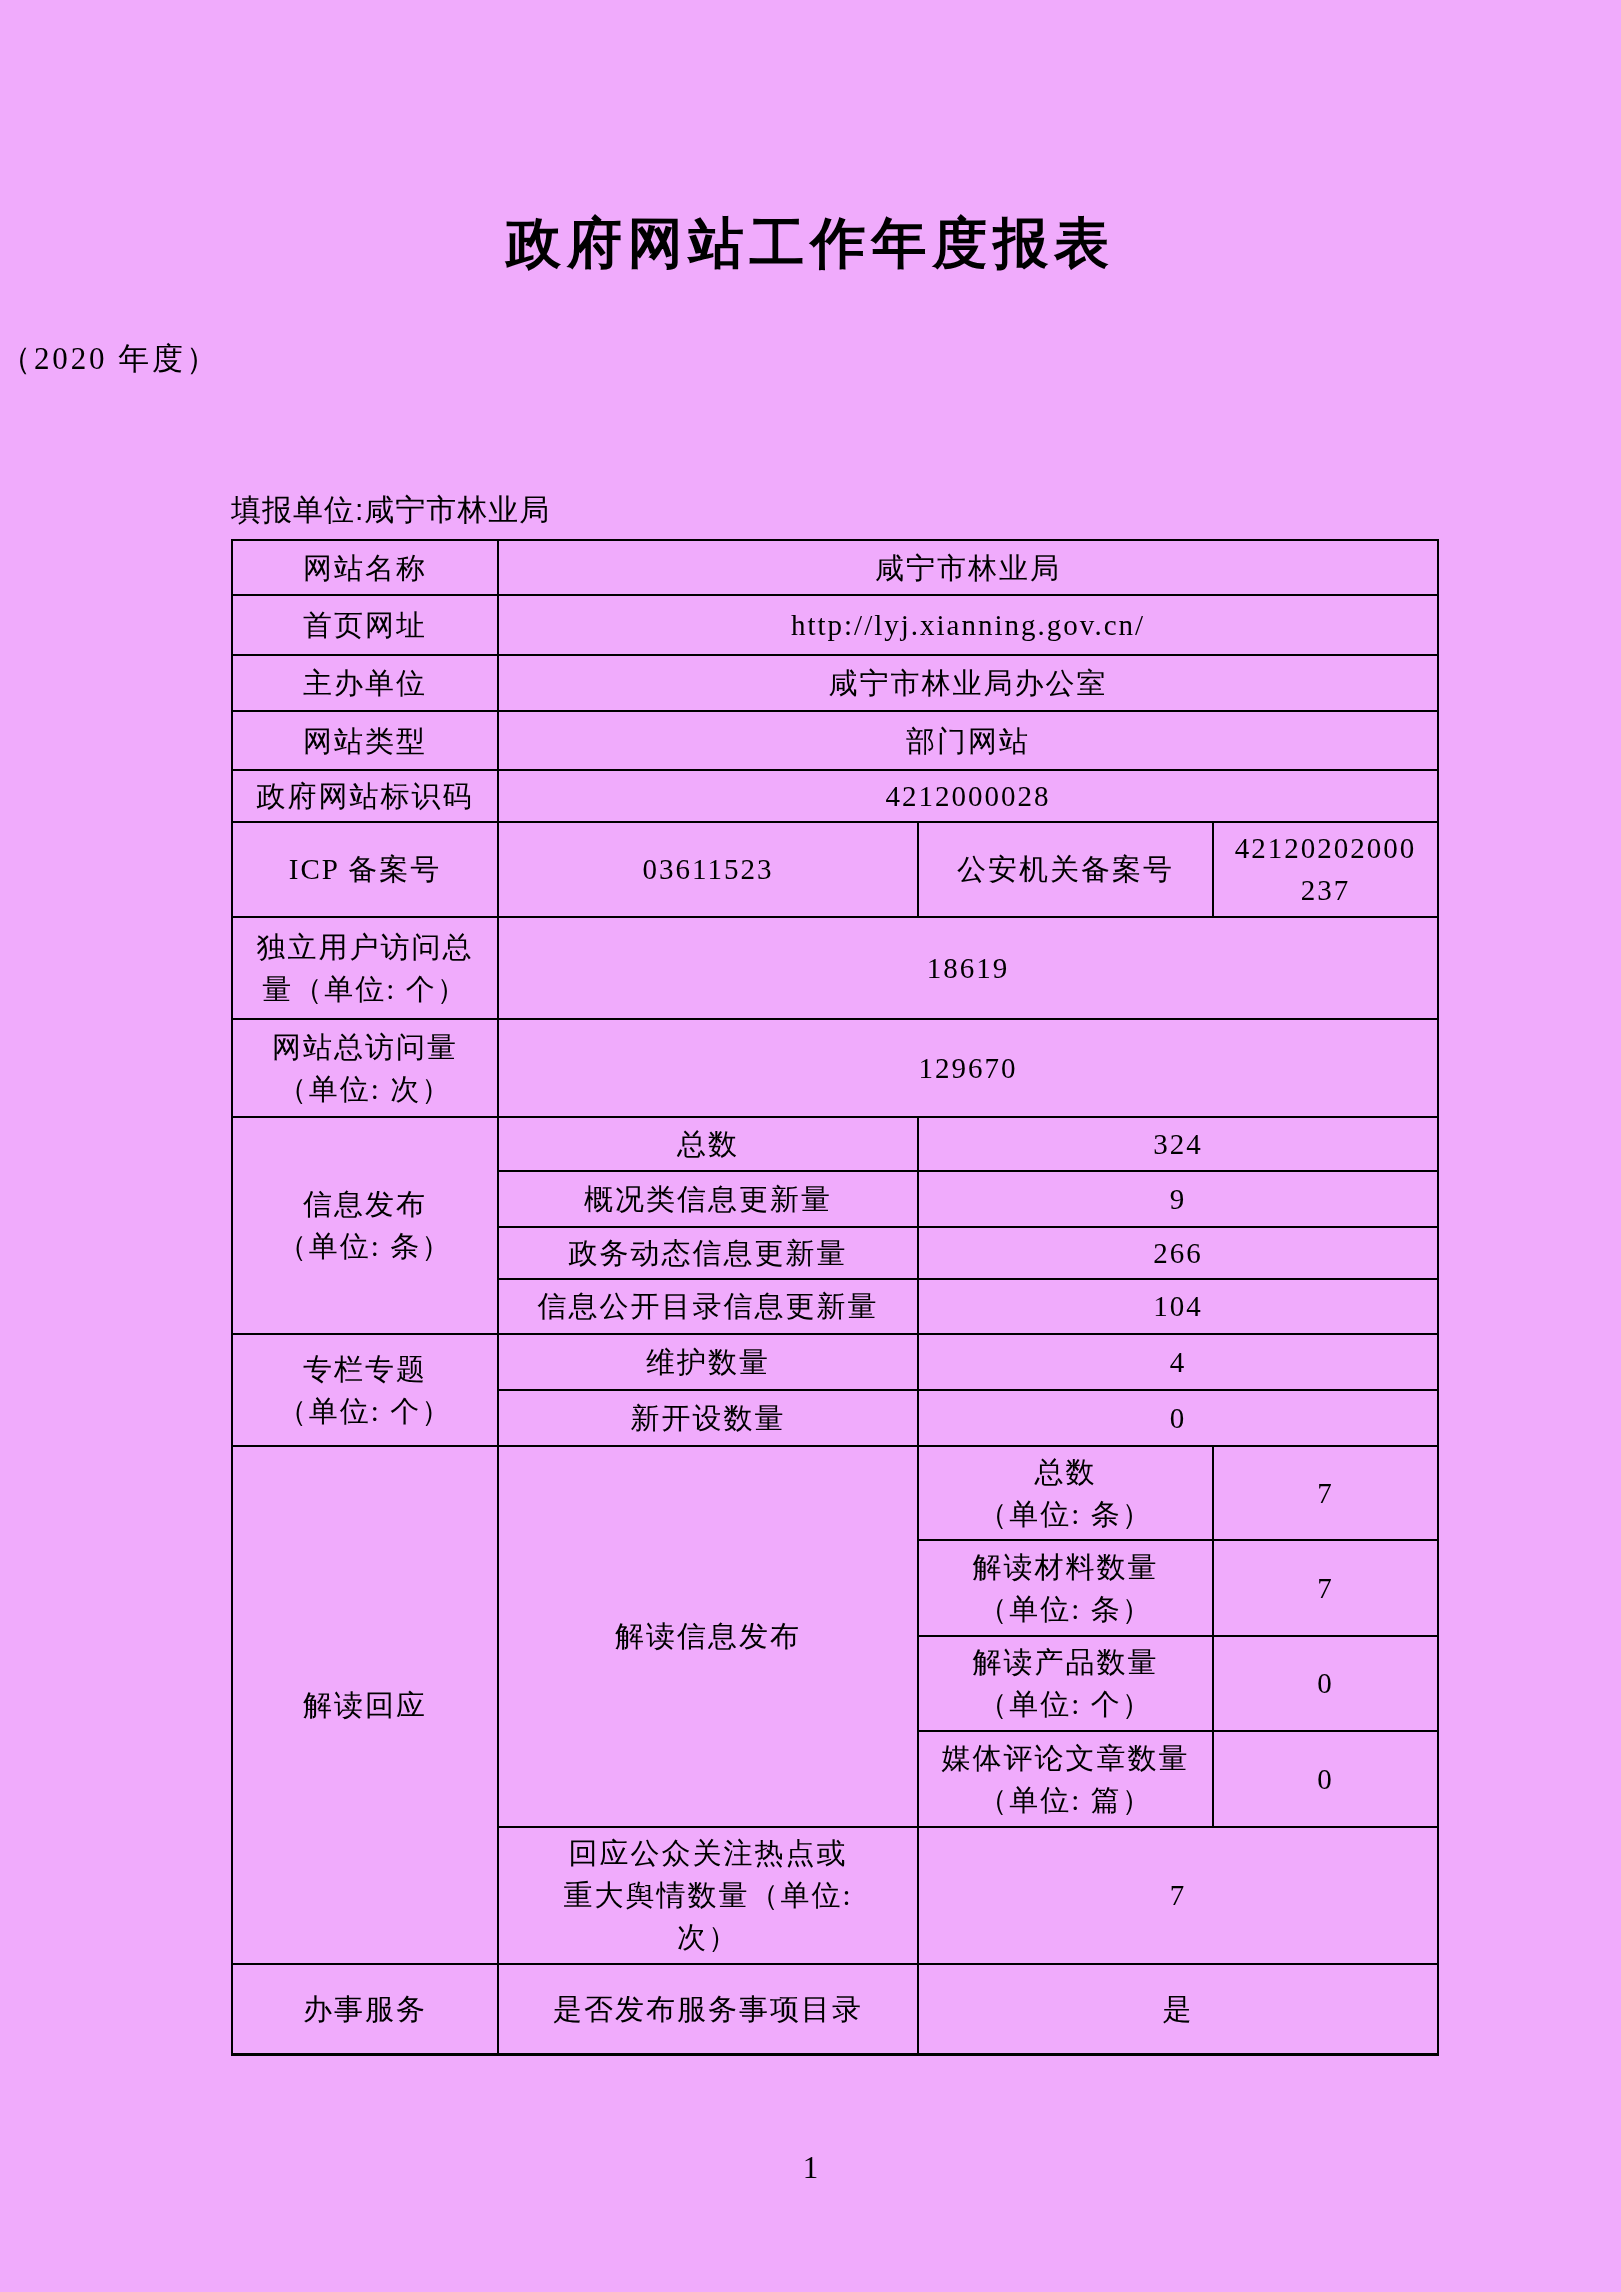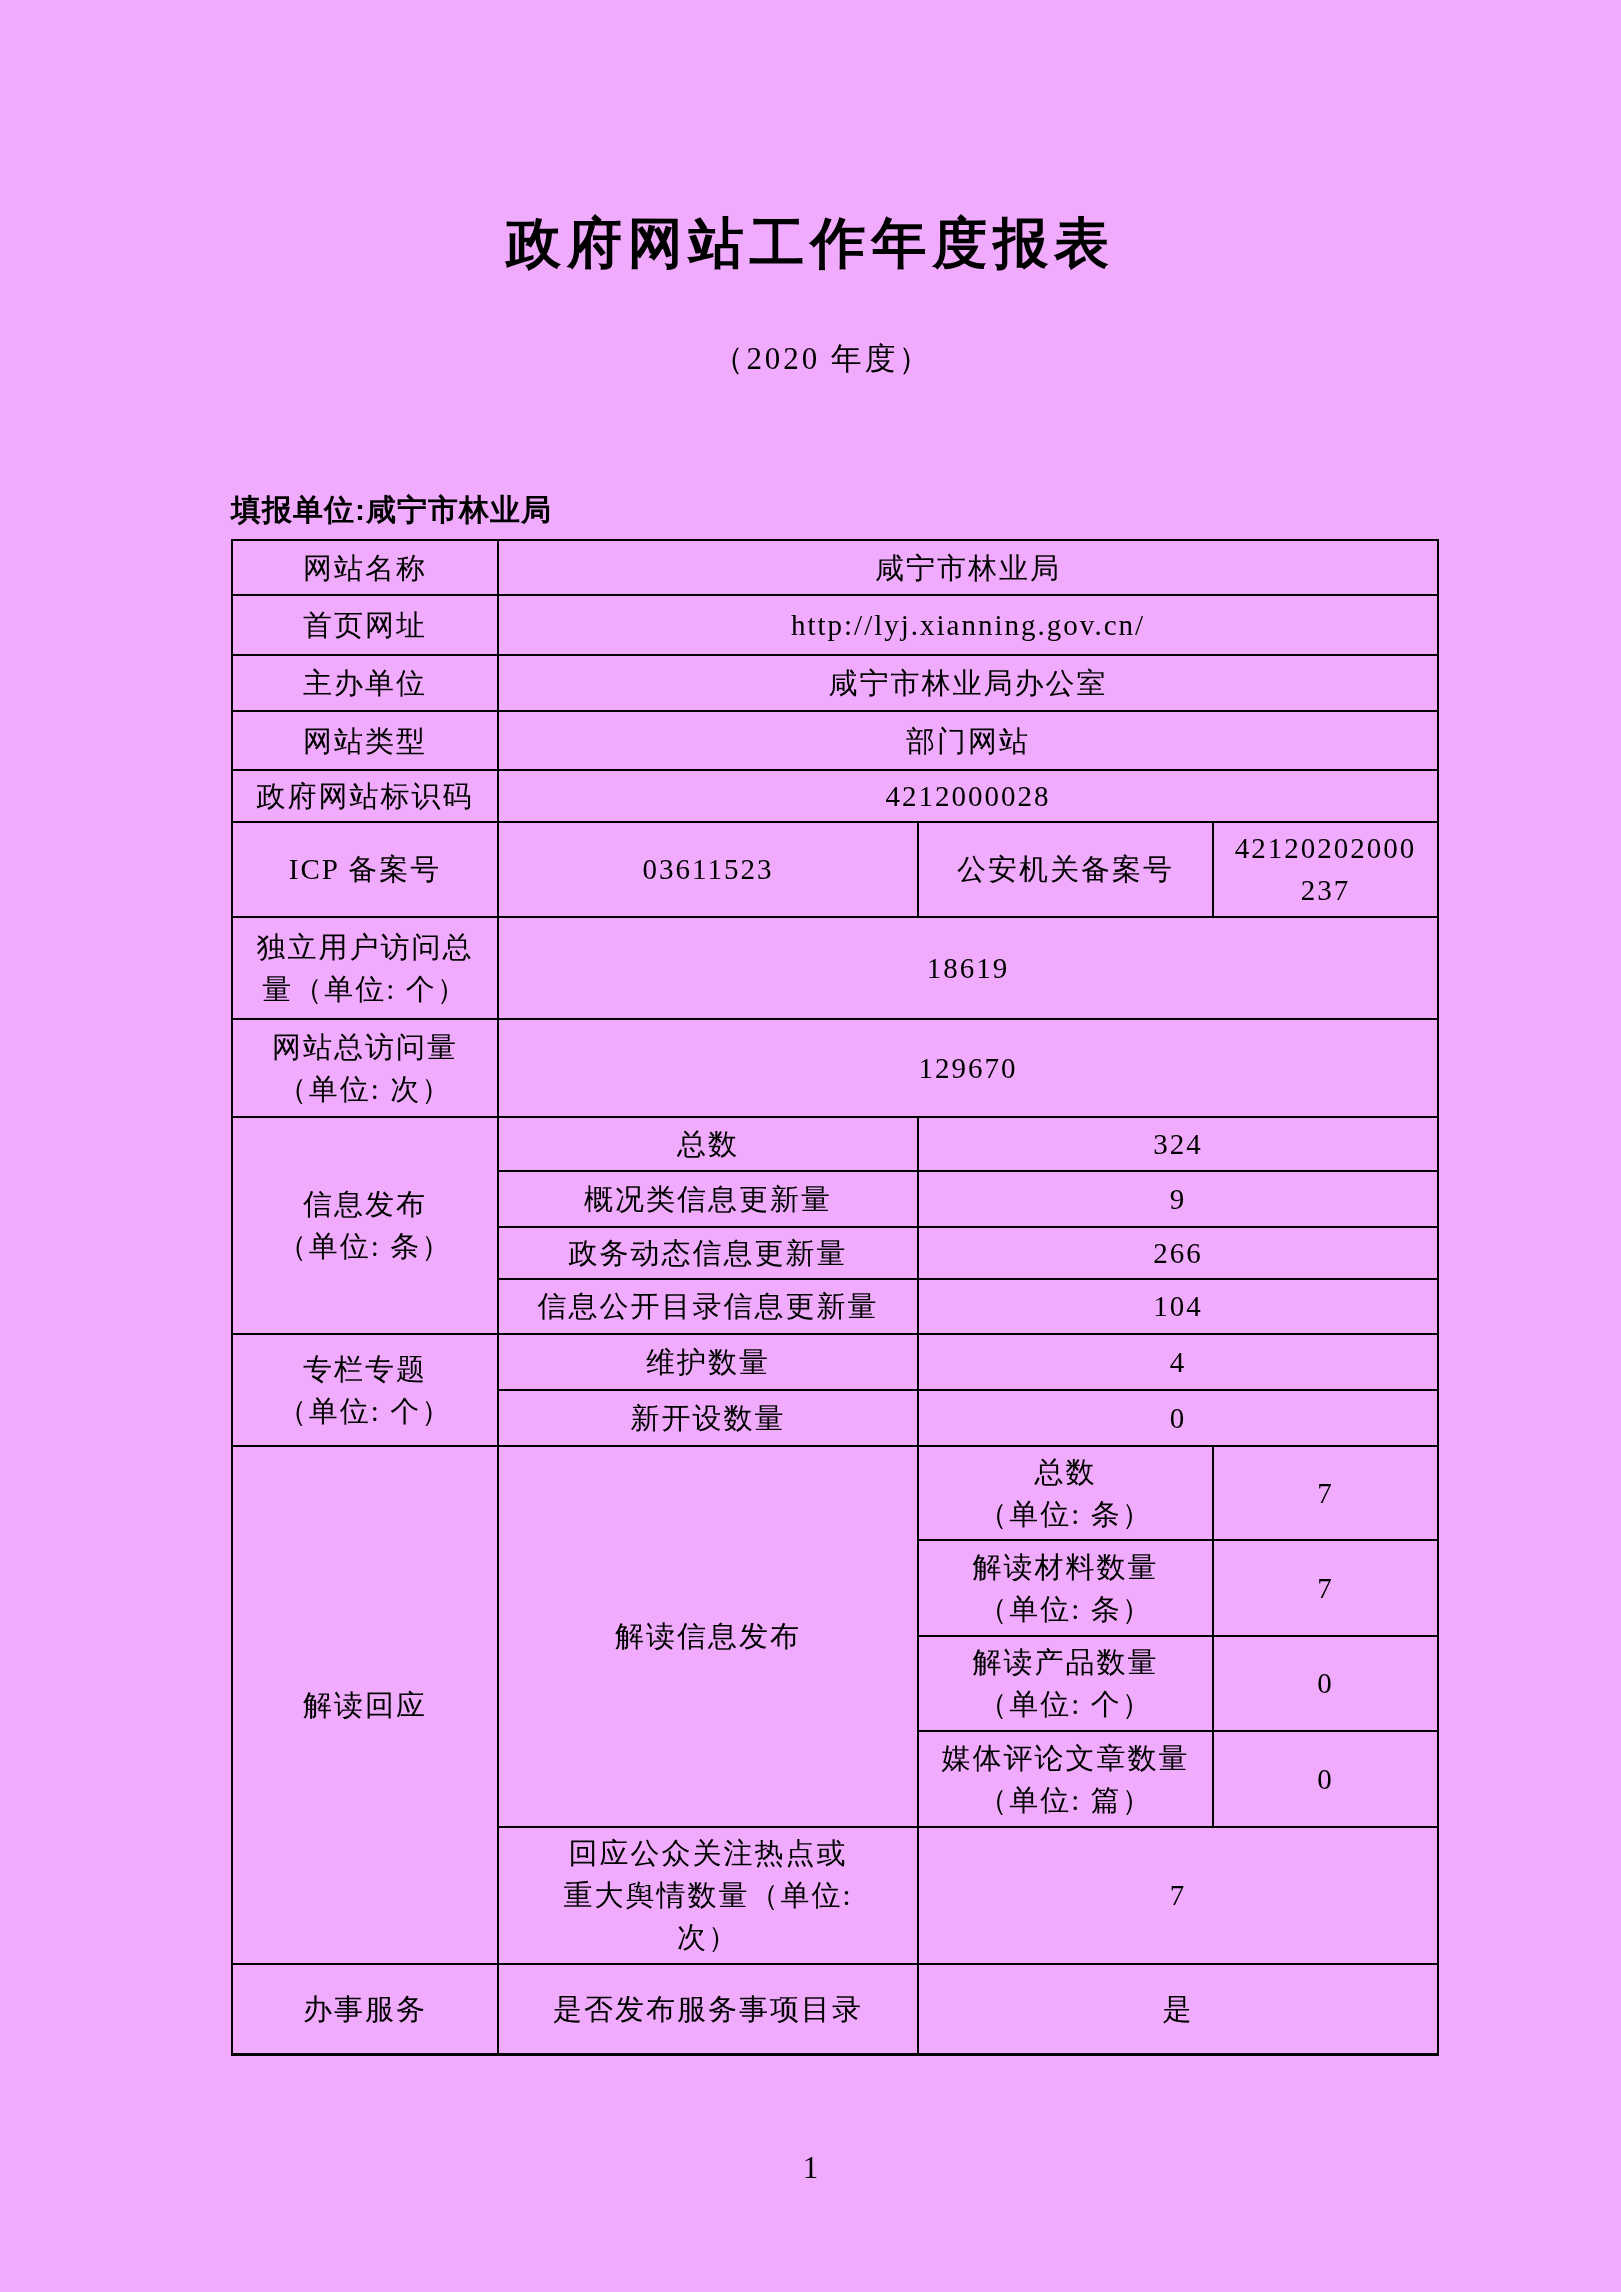--- a/index.html
+++ b/index.html
@@ -17,29 +17,27 @@
     padding-top: 212px;
     text-align: center;
     font-family: "Liberation Sans", sans-serif;
     font-weight: bold;
     font-size: 55px;
     letter-spacing: 5.9px;
     line-height: 1.15;
   }
   .subtitle {
     margin-top: 63px;
-    text-align: center;
     font-size: 31px;
     letter-spacing: 2.9px;
-    margin-left: 24px;
   }
   .report-unit {
     margin: 110px 0 7.8px 231px;
     font-family: "Liberation Sans", sans-serif;
-    font-weight: bold;
+    font-weight: normal;
     font-size: 30px;
     letter-spacing: 1px;
   }
   table.report {
     margin-left: 231px;
     width: 1207px;
     border-collapse: collapse;
     table-layout: fixed;
     border: 2px solid #000;
     border-bottom-width: 3.9px;

